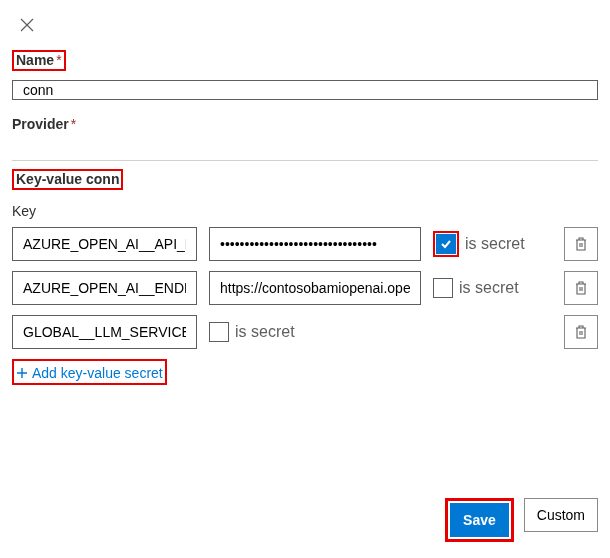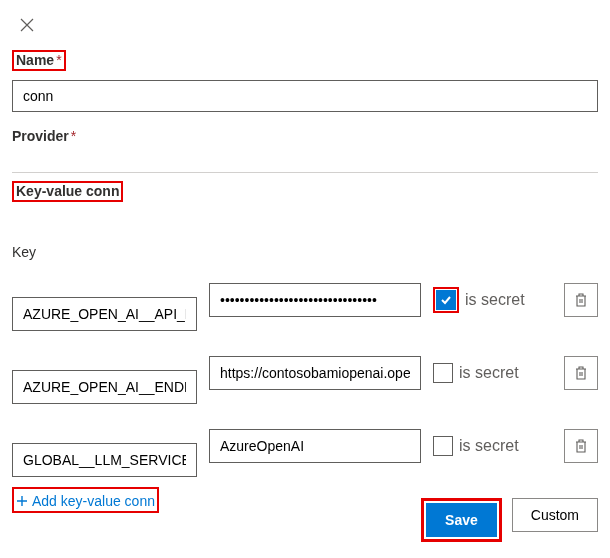--- a/index.html
+++ b/index.html
@@ -17,21 +17,21 @@
       justify-content: space-between;
       align-items: center;
       margin-bottom: 16px;
     }
     .title { font-size: 20px; font-weight: 600; color: #323130; }
     .close-btn { font-size: 16px; cursor: pointer; color: #605e5c; padding: 4px 8px; }
     .field-label { font-weight: 600; margin-bottom: 6px; display: inline-block; text-align: center; }
     .req { color: #a4262c; margin-left: 2px; }
     .input, .select {
       width: 100%;
-      height: 32px;
+      height: 20px;
       border: 1px solid #605e5c;
       padding: 0 10px;
       font-size: 14px;
       font-family: inherit;
       background: #fff;
     }
     .select-wrap { position: relative; }
     .select { appearance: none; cursor: pointer; }
     .chevron {
       position: absolute; right: 10px; top: 50%; transform: translateY(-50%);
@@ -39,21 +39,21 @@
     }
     .section { margin-bottom: 16px; }
     hr.divider { border: none; border-top: 1px solid #d2d0ce; margin: 14px 0 10px; }
     .kv-heading { font-weight: 600; display: inline-block; margin-bottom: 8px; }
     .kv-header-row, .kv-row {
       display: flex;
       align-items: center;
       gap: 12px;
     }
     .kv-header-row { margin-bottom: 8px; }
-    .kv-col-key { width: 185px; margin-top: 29px; }
+    .kv-col-key { width: 185px; }
     .kv-col-val { width: 212px; }
     .kv-col-secret { display: flex; align-items: center; gap: 6px; flex: 0 0 auto; }
     .kv-col-del { margin-left: auto; }
     .kv-label { font-weight: 400; color: #323130; }
     .kv-row { margin-bottom: 10px; }
     .kv-row .input { height: 34px; }
     .checkbox {
       width: 20px; height: 20px; border: 1px solid #605e5c; display: inline-flex;
       align-items: center; justify-content: center; cursor: pointer; background: #fff;
     }
@@ -65,21 +65,21 @@
       color: #605e5c;
     }
     .add-link {
       color: #0078d4; cursor: pointer; display: inline-flex; align-items: center;
       gap: 4px; font-size: 14px; margin-top: 4px;
     }
     .footer {
       position: absolute; bottom: 16px; right: 12px; display: flex; gap: 10px;
     }
     .btn {
-      height: 34px; padding: 0 18px; font-size: 14px; font-family: inherit;
+      height: 34px; padding: 0 12px; font-size: 14px; font-family: inherit;
       cursor: pointer; border: 1px solid #8a8886; background: #fff;
     }
     .btn.primary { background: #0078d4; border-color: #0078d4; color: #fff; font-weight: 600; }
     
     .hl { border: 2px solid #e60000; padding: 0 2px 1px; }
     .hl-save { border: 3px solid #e60000; padding: 2px; display: inline-block; }
     .hl-chk { border: 2px solid #e60000; padding: 1px; display: inline-flex; }
     svg { display: block; }
   </style>
 </head>
@@ -164,21 +164,20 @@
             <path d="M2 4 H12 M5 4 V2 H9 V4 M3 4 V14 H11 V4 M6 7 V11 M8 7 V11" stroke="#605e5c" stroke-width="1.1" fill="none"></path>
           </svg>
       </span>
     </button>
   </div>
 </div>
 
 
 <div class="kv-row">
   <input class="input kv-col-key" value="GLOBAL__LLM_SERVICE" style="">
-  <input class="input kv-col-val" value="AzureOpenAI" style="">
   <div class="kv-col-secret">
     <span class="checkbox"></span>
     <span class="secret-label">is secret</span>
   </div>
   <div class="kv-col-del">
     <button class="del-btn">
       <span>
         <svg width="14" height="16" viewBox="0 0 14 16">
             <path d="M2 4 H12 M5 4 V2 H9 V4 M3 4 V14 H11 V4 M6 7 V11 M8 7 V11" stroke="#605e5c" stroke-width="1.1" fill="none"></path>
           </svg>
@@ -187,21 +186,21 @@
   </div>
 </div>
 
 <span class="hl" style="display:inline-block">
   <span class="add-link">
     <span>
       <svg width="12" height="12" viewBox="0 0 12 12">
           <path d="M6 1 V11 M1 6 H11" stroke="#0078d4" stroke-width="1.4"></path>
         </svg>
     </span>
-    <span>Add key-value conn</span>
+    <span>Add key-value secret</span>
   </span>
 </span>
 
 <div class="footer">
   <span class="hl-save">
     <button class="btn primary">Save</button>
   </span>
   <button class="btn">Custom</button>
 </div>
 

